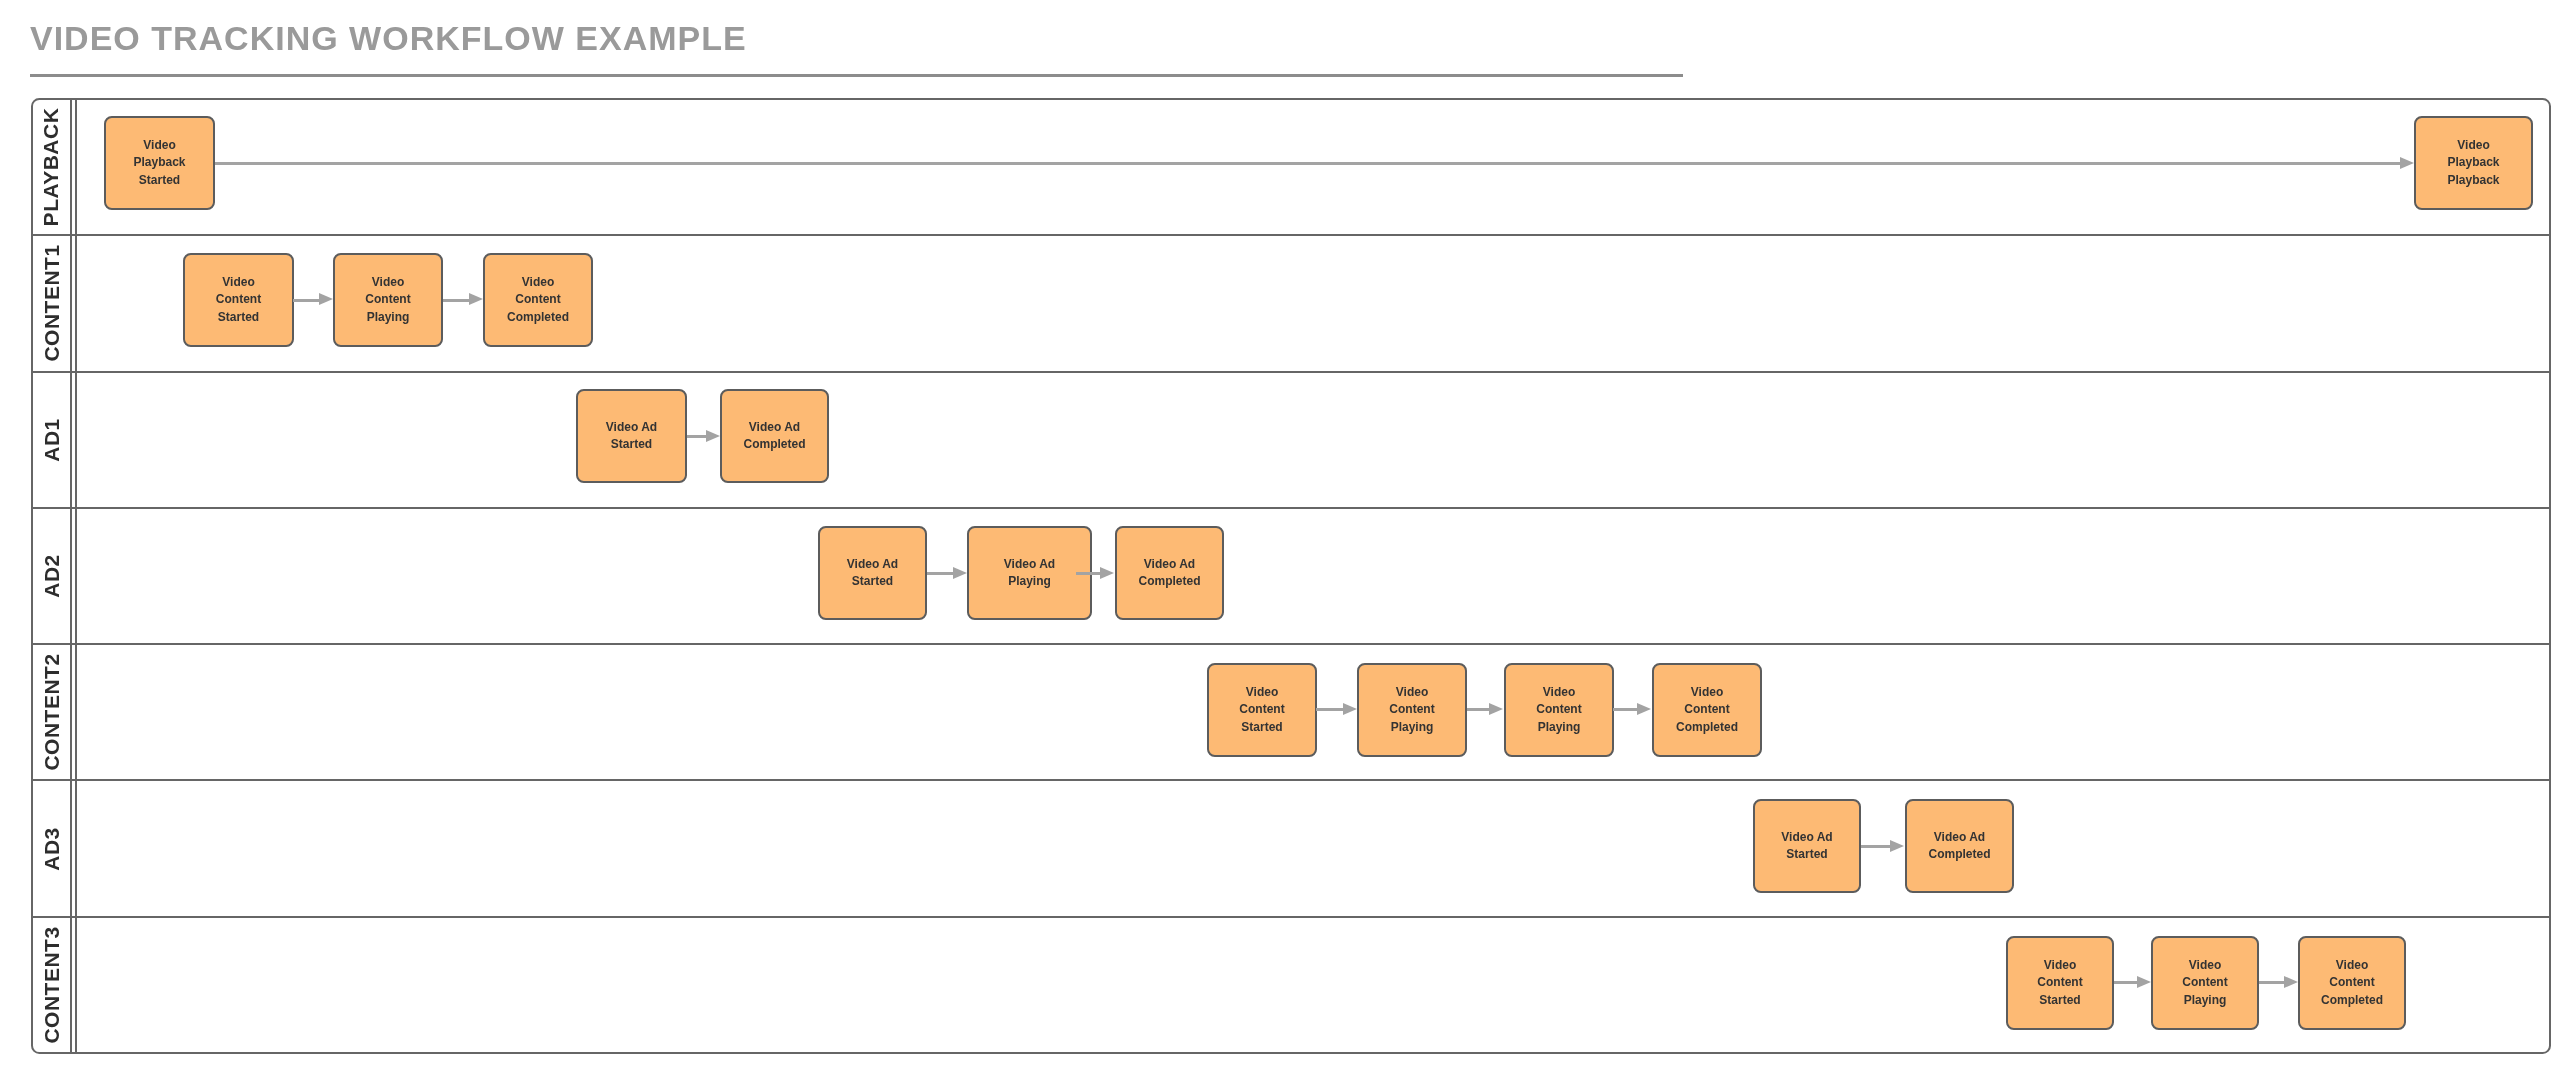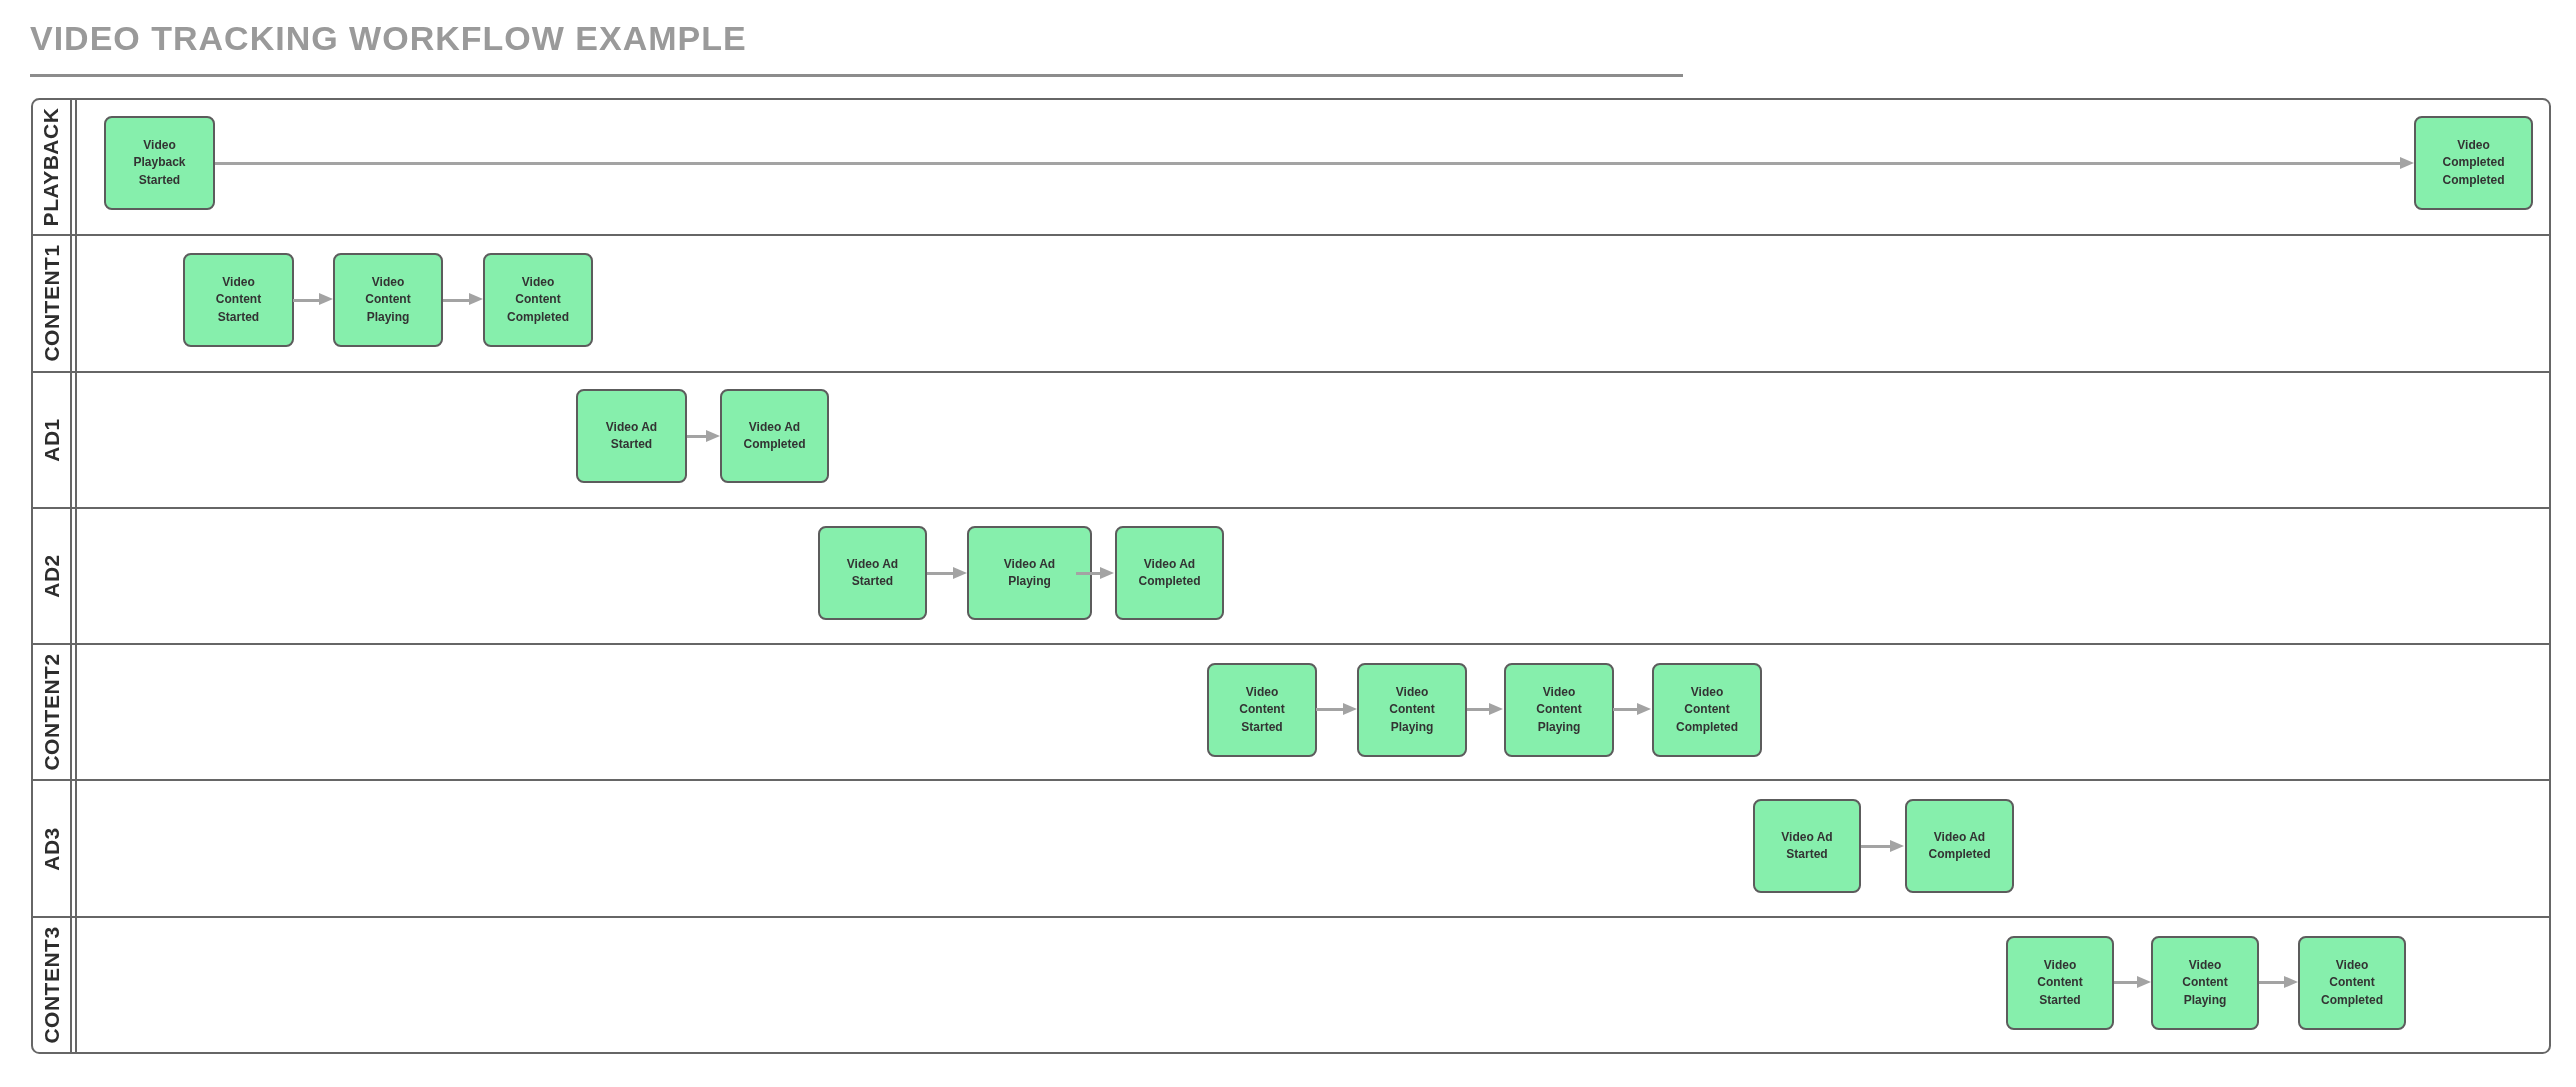--- a/index.html
+++ b/index.html
@@ -84,21 +84,21 @@
     left: 0;
     top: 0;
     width: 2576px;
     height: 1087px;
     pointer-events: none;
   }
   .node {
     position: absolute;
     height: 94px;
     box-sizing: border-box;
-    background: #86efac;
+    background: #fdba74;
     border: 2.1px solid var(--node-border, #5c5c5c);
     border-radius: 7.8px;
     display: flex;
     align-items: center;
     justify-content: center;
     text-align: center;
     padding: 0 14px;
     pointer-events: auto;
   }
   .node-label {
@@ -180,21 +180,21 @@
     </div>
   </div>
 
   <div id="overlay">
       <div class="node" style="left: 104px; top: 116px; width: 111px;">
         <div class="node-label">Video Playback Started</div>
       </div>
       <div class="edge-line" style="left: 215px; top: 162px; width: 2186px;"></div>
       <div class="edge-head" style="left: 2400px; top: 157px;"></div>
       <div class="node" style="left: 2414px; top: 116px; width: 119px;">
-        <div class="node-label">Video Completed Completed</div>
+        <div class="node-label">Video Playback Playback</div>
       </div>
       <div class="node" style="left: 183px; top: 253px; width: 111px;">
         <div class="node-label">Video Content Started</div>
       </div>
       <div class="edge-line" style="left: 293px; top: 299px; width: 26.5px;"></div>
       <div class="edge-head" style="left: 319px; top: 293px;"></div>
       <div class="node" style="left: 333px; top: 253px; width: 110px;">
         <div class="node-label">Video Content Playing</div>
       </div>
       <div class="edge-line" style="left: 443px; top: 299px; width: 26.5px;"></div>

